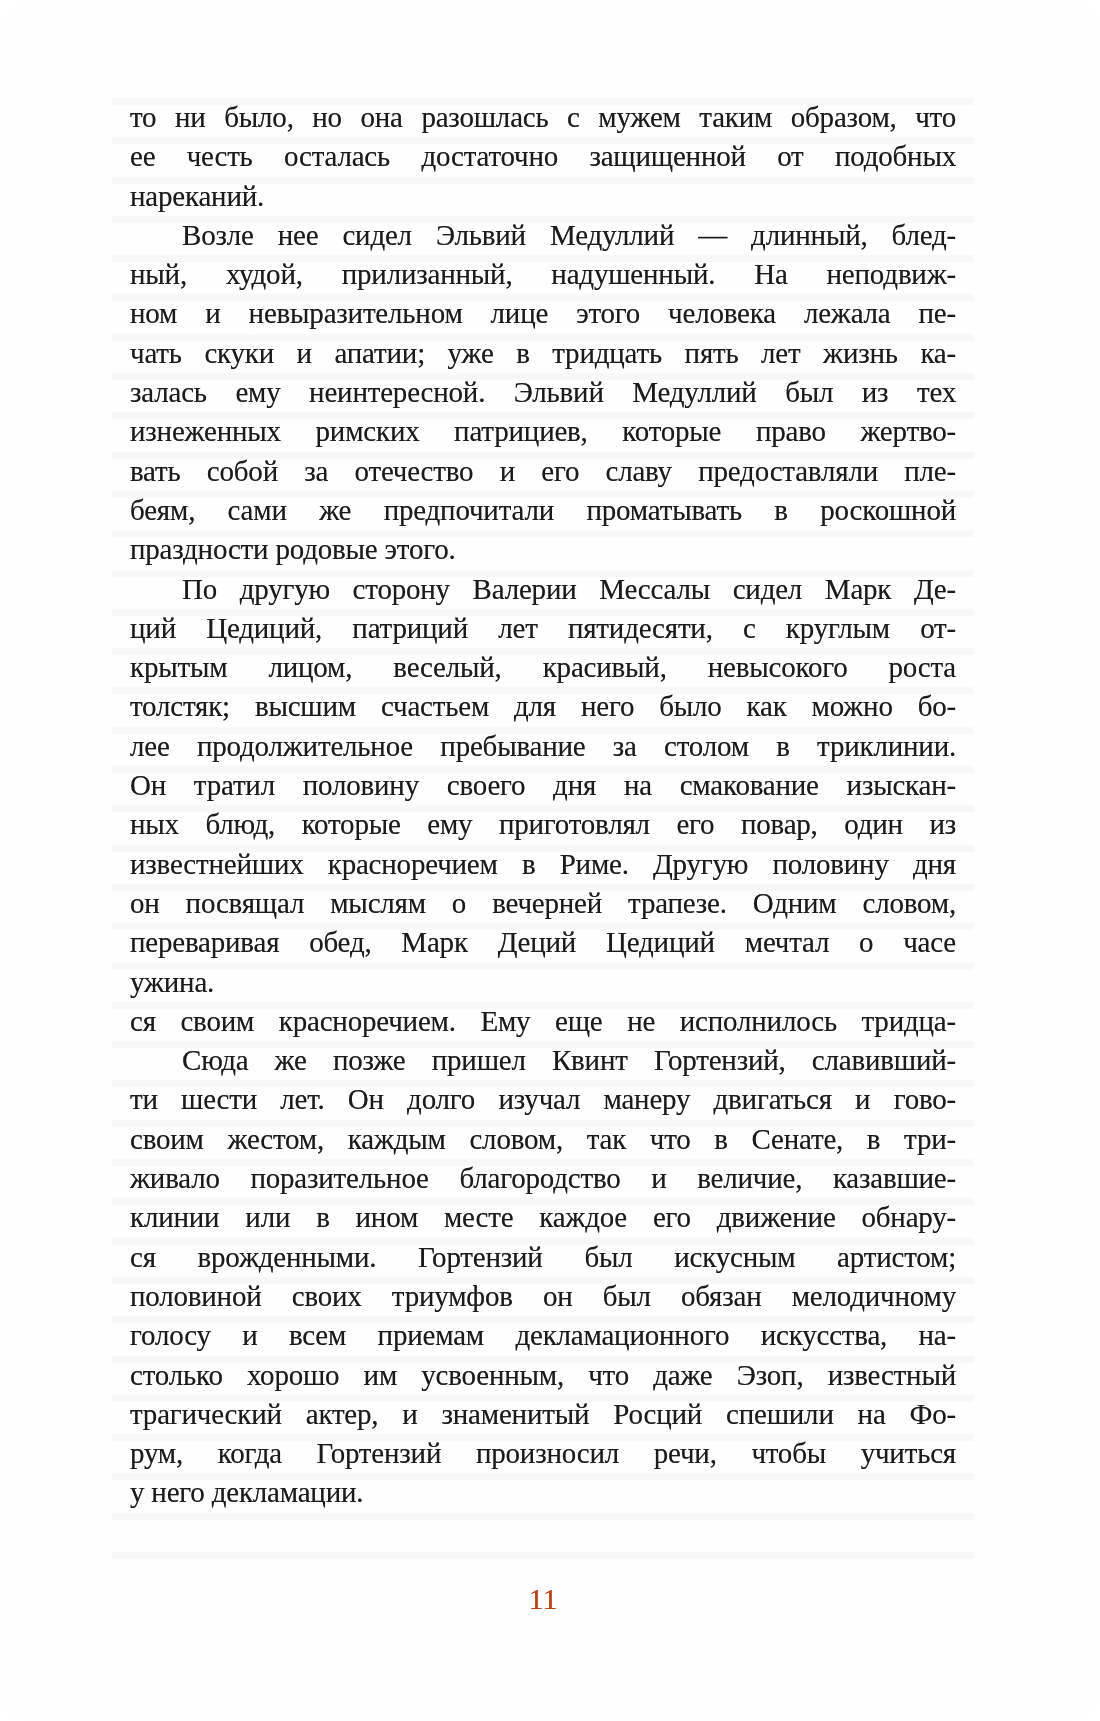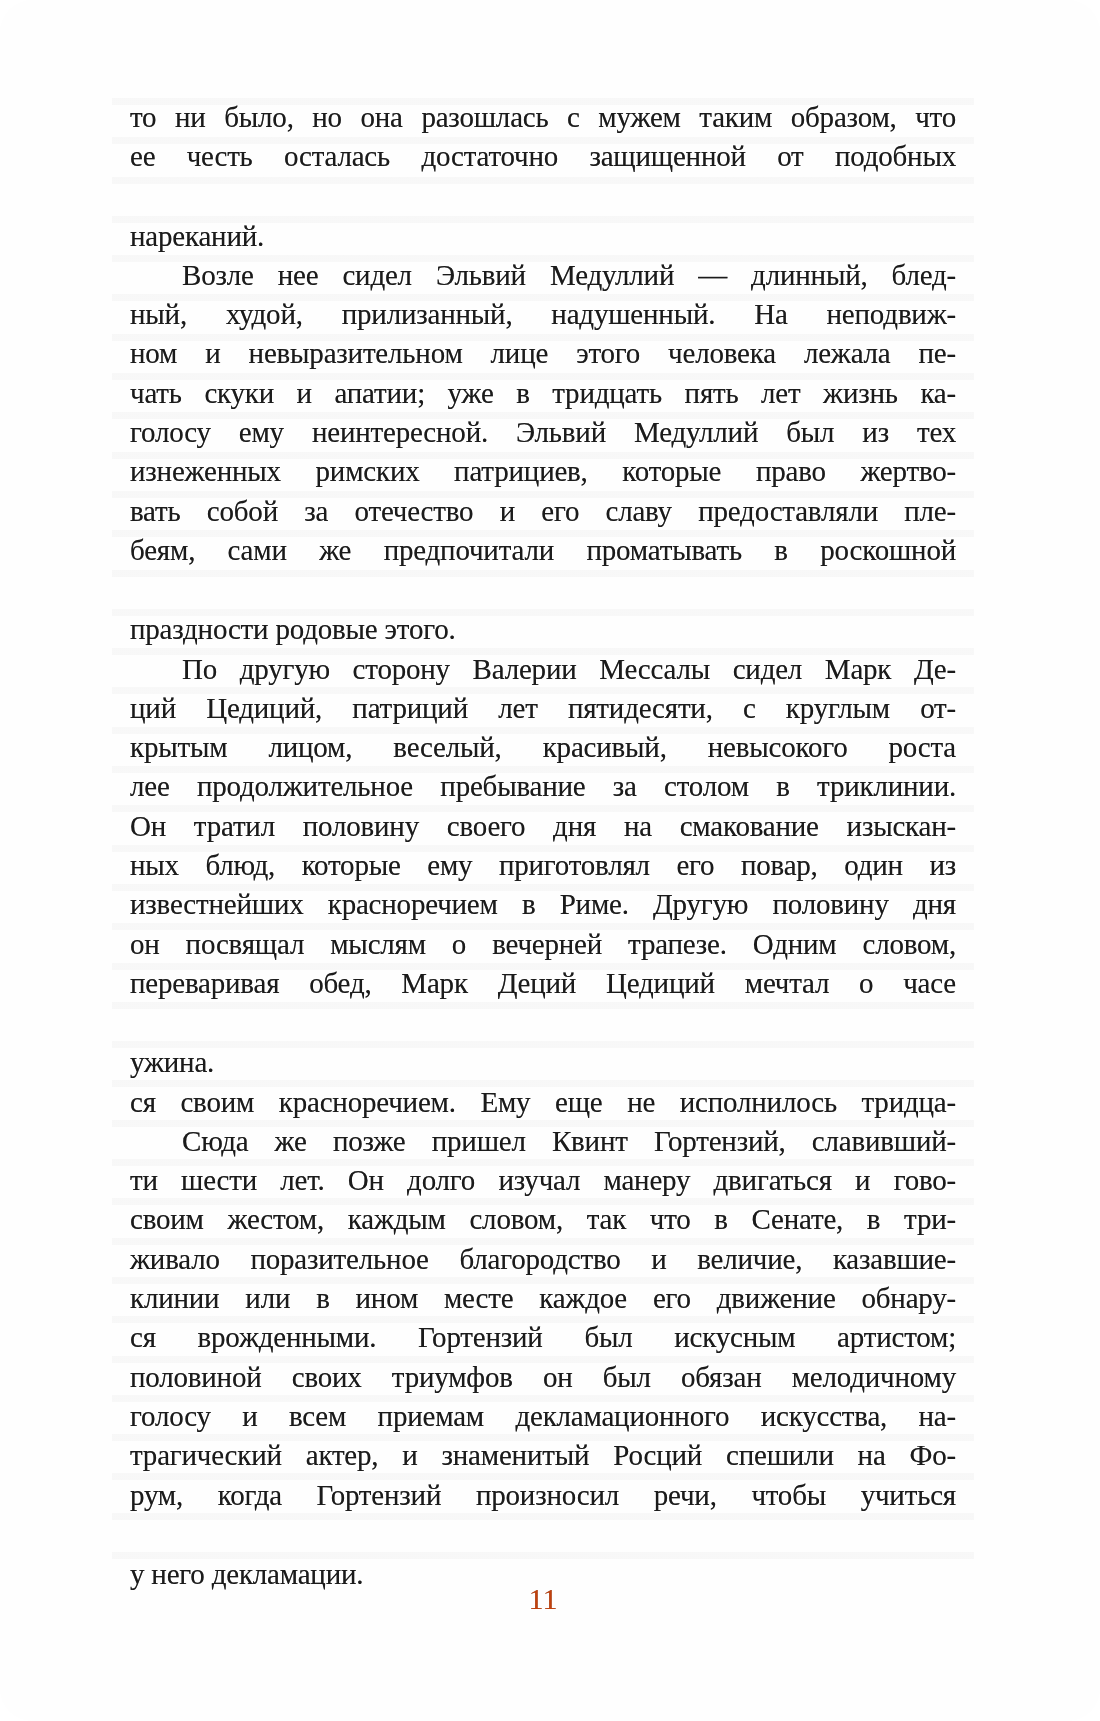--- a/index.html
+++ b/index.html
@@ -43,21 +43,20 @@
     font-size: 29px;
     line-height: 39.3px;
     letter-spacing: -0.2px;
     text-align: justify;
     text-align-last: justify;
     text-shadow: 0 0 0.6px rgba(20,20,20,0.55);
   }
   .line.last {
     text-align: left;
     text-align-last: left;
-    margin-top: 40px;
   }
   .line.indent {
     text-indent: 52px;
   }
   .page-number {
     position: absolute;
     left: 130px;
     top: 1582px;
     width: 826px;
     text-align: center;
@@ -72,42 +71,44 @@
 <div class="page">
   <div class="scan-noise"></div>
   <div class="text-block" id="text-block">
       <div class="line">то ни было, но она разошлась с мужем таким образом, что</div>
       <div class="line">ее честь осталась достаточно защищенной от подобных</div>
       <div class="line last">нареканий.</div>
       <div class="line indent">Возле нее сидел Эльвий Медуллий — длинный, блед-</div>
       <div class="line">ный, худой, прилизанный, надушенный. На неподвиж-</div>
       <div class="line">ном и невыразительном лице этого человека лежала пе-</div>
       <div class="line">чать скуки и апатии; уже в тридцать пять лет жизнь ка-</div>
-      <div class="line">голосу ему неинтересной. Эльвий Медуллий был из тех</div>
+      <div class="line">залась ему неинтересной. Эльвий Медуллий был из тех</div>
       <div class="line">изнеженных римских патрициев, которые право жертво-</div>
       <div class="line">вать собой за отечество и его славу предоставляли пле-</div>
       <div class="line">беям, сами же предпочитали проматывать в роскошной</div>
       <div class="line last">праздности родовые этого.</div>
       <div class="line indent">По другую сторону Валерии Мессалы сидел Марк Де-</div>
       <div class="line">ций Цедиций, патриций лет пятидесяти, с круглым от-</div>
       <div class="line">крытым лицом, веселый, красивый, невысокого роста</div>
+      <div class="line">толстяк; высшим счастьем для него было как можно бо-</div>
       <div class="line">лее продолжительное пребывание за столом в триклинии.</div>
       <div class="line">Он тратил половину своего дня на смакование изыскан-</div>
       <div class="line">ных блюд, которые ему приготовлял его повар, один из</div>
       <div class="line">известнейших красноречием в Риме. Другую половину дня</div>
       <div class="line">он посвящал мыслям о вечерней трапезе. Одним словом,</div>
       <div class="line">переваривая обед, Марк Деций Цедиций мечтал о часе</div>
       <div class="line last">ужина.</div>
       <div class="line">ся своим красноречием. Ему еще не исполнилось тридца-</div>
       <div class="line indent">Сюда же позже пришел Квинт Гортензий, славивший-</div>
       <div class="line">ти шести лет. Он долго изучал манеру двигаться и гово-</div>
       <div class="line">своим жестом, каждым словом, так что в Сенате, в три-</div>
       <div class="line">живало поразительное благородство и величие, казавшие-</div>
       <div class="line">клинии или в ином месте каждое его движение обнару-</div>
       <div class="line">ся врожденными. Гортензий был искусным артистом;</div>
       <div class="line">половиной своих триумфов он был обязан мелодичному</div>
       <div class="line">голосу и всем приемам декламационного искусства, на-</div>
+      <div class="line">столько хорошо им усвоенным, что даже Эзоп, известный</div>
       <div class="line">трагический актер, и знаменитый Росций спешили на Фо-</div>
       <div class="line">рум, когда Гортензий произносил речи, чтобы учиться</div>
       <div class="line last">у него декламации.</div>
     </div>
   <div class="page-number">11</div>
 </div>
 
 </body></html>

